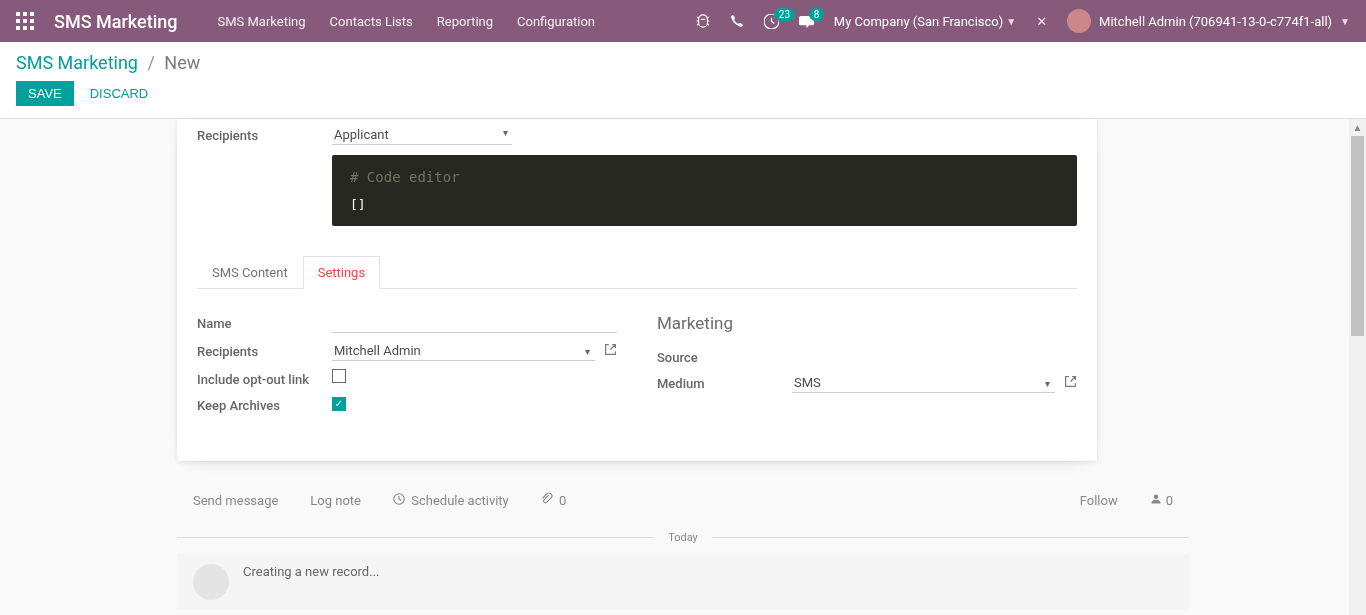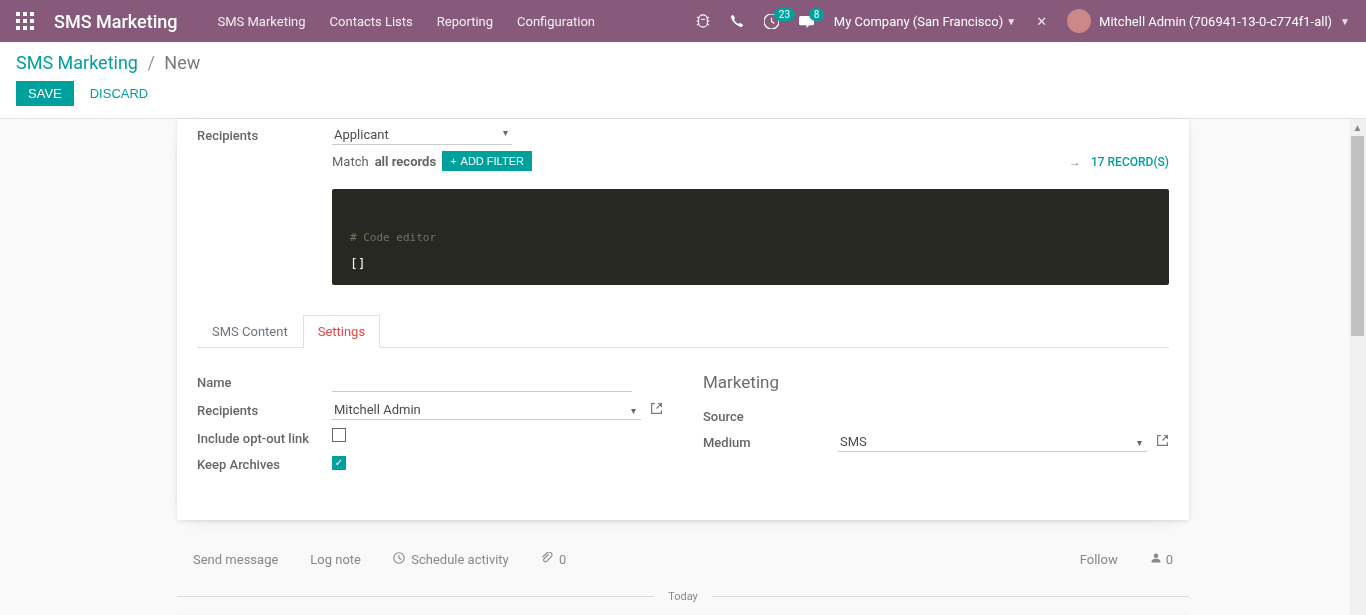--- a/index.html
+++ b/index.html
@@ -43,36 +43,36 @@
     }
     .btn-link { color: #00a09d; background: none; border: none; cursor: pointer; font-size: 13px; text-transform: uppercase; font-weight: 500; }
     
     
     .content-wrapper { display: flex; justify-content: center; padding: 0 0 20px; position: relative; }
     .scrollbar-gutter { position: absolute; right: 0; top: 0; bottom: 0; width: 17px; background: #f1f1f1; display: flex; flex-direction: column; }
     .scrollbar-track { flex: 1; position: relative; }
     .scrollbar-thumb { position: absolute; left: 2px; right: 2px; top: 0; height: 200px; background: #c1c1c1; }
     .scrollbar-arrow { height: 17px; display: flex; align-items: center; justify-content: center; color: #888; font-size: 10px; cursor: pointer; }
     
-    .form-sheet { width: 1012px; background: #fff; box-shadow: 0 5px 20px -15px rgba(0,0,0,0.3), 0 1px 4px rgba(0,0,0,0.1); padding: 0 20px 40px; }
+    .form-sheet { width: 920px; background: #fff; box-shadow: 0 5px 20px -15px rgba(0,0,0,0.3), 0 1px 4px rgba(0,0,0,0.1); padding: 0 20px 40px; }
     
     .field-row { display: flex; align-items: flex-start; margin-bottom: 8px; }
     .field-label { width: 135px; font-weight: 500; font-size: 13px; color: #666; padding-top: 3px; }
     .field-widget { flex: 1; }
     
     .many2one { width: 180px; border: none; border-bottom: 1px solid #ccc; padding: 2px 20px 2px 2px; font-size: 13px; color: #4c4c4c; position: relative; display: inline-block; }
     .many2one:after { content: '▾'; position: absolute; right: 4px; font-size: 10px; color: #666; }
     
     .domain-match { font-size: 13px; color: #666; margin-top: 6px; margin-bottom: 8px; display: flex; align-items: center; gap: 6px; }
     .btn-add-filter { background: #00a09d; color: #fff; font-size: 11px; border: none; padding: 4px 8px; cursor: pointer; text-transform: uppercase; display: inline-flex; align-items: center; gap: 4px; }
     .records-link { margin-left: auto; color: #00a09d; font-size: 12px; font-weight: 500; cursor: pointer; display: flex; align-items: center; gap: 10px; }
     .records-row { display: flex; align-items: center; }
     
     .code-editor { background: #272822; color: #888; font-family: monospace; font-size: 12px; border-radius: 2px; padding: 14px 18px; margin-top: 10px; width: 100%; }
-    .code-editor .comment { color: #75715e; font-size: 11px; margin-top: 28px; }
+    .code-editor .comment { color: #75715e; font-size: 14px; }
     .code-editor .code { color: #f8f8f2; margin-top: 12px; font-size: 13px; }
     
     
     .tabs { margin-top: 30px; border-bottom: 1px solid #dee2e6; display: flex; }
     .tab { padding: 8px 14px; font-size: 13px; color: #4c4c4c; border: 1px solid transparent; border-bottom: none; cursor: pointer; background: #fff; }
     .tab.active { border-color: #dee2e6; border-bottom: 1px solid #fff; margin-bottom: -1px; color: #ef4444; font-weight: 400; }
     .tab:not(.active) { color: #6c757d; }
     
     .tab-content { padding: 24px 0 0 0; display: flex; gap: 40px; }
     .tab-col { flex: 1; min-width: 0; }
@@ -183,34 +183,20 @@
 
 <div class="content-wrapper">
 
   <div style="width:1012px;">
   <div class="form-sheet">
 
     <div class="field-row" style="padding-top:6px;">
       <div class="field-label">Recipients</div>
       <div class="field-widget">
         <div class="many2one">Applicant</div>
-        <div class="records-row">
-          <div class="domain-match">
-            <span>Match </span>
-                <b>all records</b>
-            <button class="btn-add-filter">
-              <span>+</span>
-              <span>Add Filter</span>
-            </button>
-          </div>
-          <div class="records-link">
-            <span style="color:#888;">→</span>
-            <span style="text-transform:uppercase;">17 Record(s)</span>
-          </div>
-        </div>
         <div class="code-editor">
           <div class="comment"># Code editor</div>
           <div class="code">[]</div>
         </div>
       </div>
     </div>
 
     <div class="tabs">
       <div class="tab">SMS Content</div>
       <div class="tab active">Settings</div>

